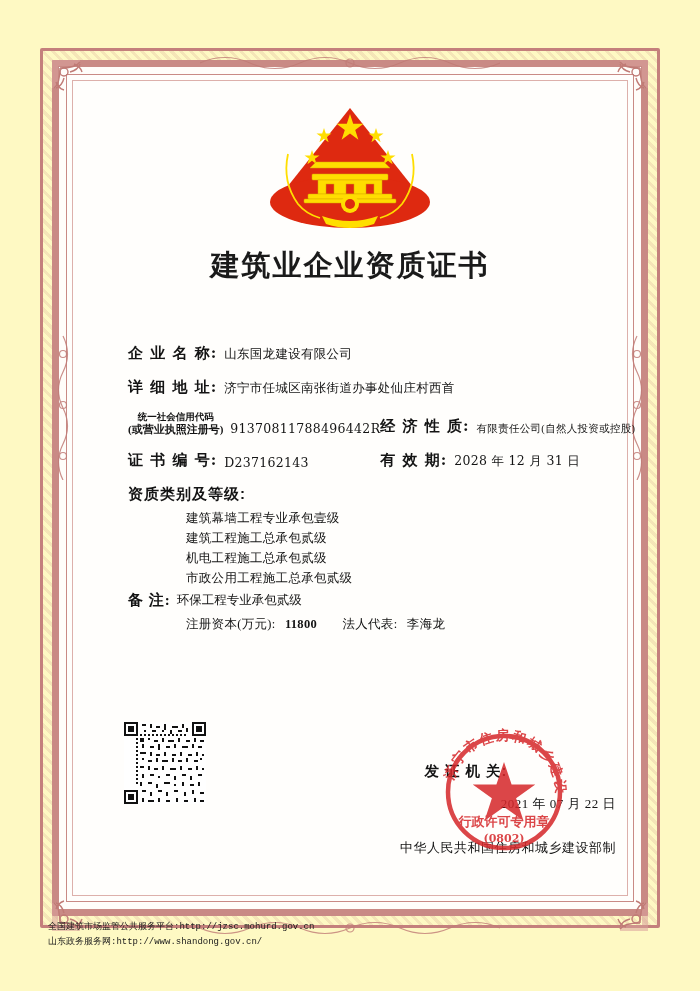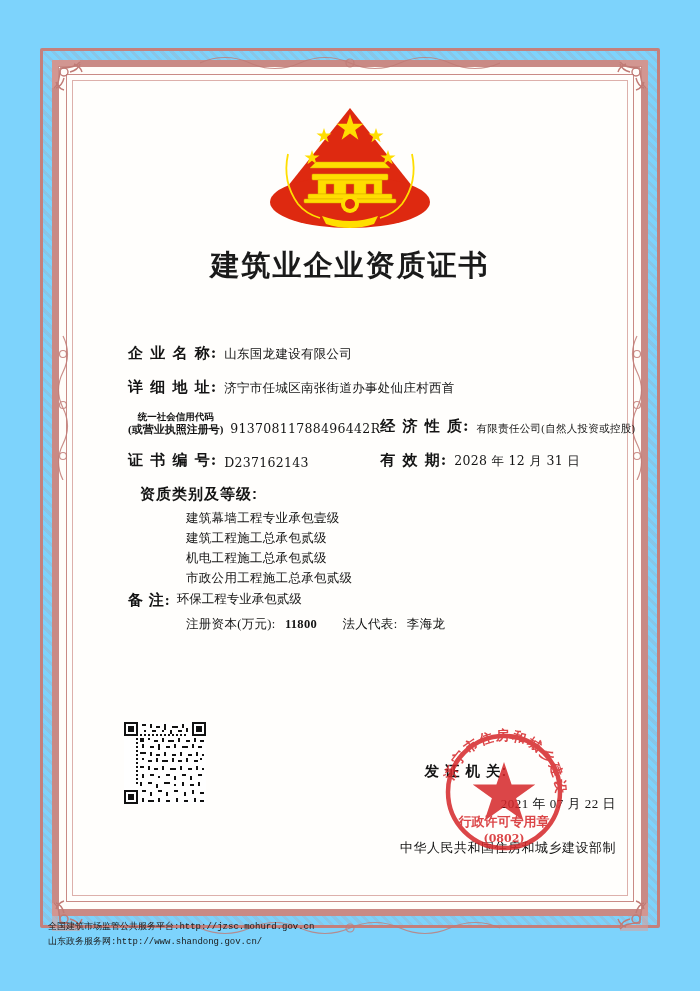--- a/index.html
+++ b/index.html
@@ -14,21 +14,21 @@
     position: relative;
     overflow: hidden;
   }
 
   
   .certificate {
     position: absolute;
     left: 0; top: 0;
     width: 700px;
     height: 991px;
-    background: #7dd3fc;
+    background: #fef9c3;
   }
 
   
   .border-outer {
     position: absolute;
     left: 40px; top: 48px;
     width: 620px; height: 880px;
     border: 3px solid #c4807c;
     border-radius: 2px;
     background:
@@ -158,36 +158,35 @@
   .lbl-stack .l1 { font-size: 9.5px; font-weight: bold; display:block; }
   .lbl-stack .l2 { font-size: 11px; font-weight: bold; display:block; }
 
   
   .qual-block { margin-top: 4px; margin-bottom: 2px; }
   .qual-head {
     font-size: 15px;
     font-weight: bold;
     letter-spacing: 1px;
     font-family: Liberation Sans, sans-serif;
-    margin-left: 12px;
   }
   .qual-list {
     margin: 4px 0 0 58px;
     padding: 0;
     list-style: none;
   }
   .qual-list li {
     font-size: 12.5px;
     line-height: 1.62;
     letter-spacing: .3px;
     white-space: nowrap;
   }
   .remark-row {
     display: flex;
-    align-items: flex-start;
+    align-items: center;
     margin-top: 1px;
   }
   .remark-lbl {
     font-size: 15px;
     font-weight: bold;
     letter-spacing: 1px;
     white-space: nowrap;
   }
   .remark-val {
     font-size: 12.5px;

